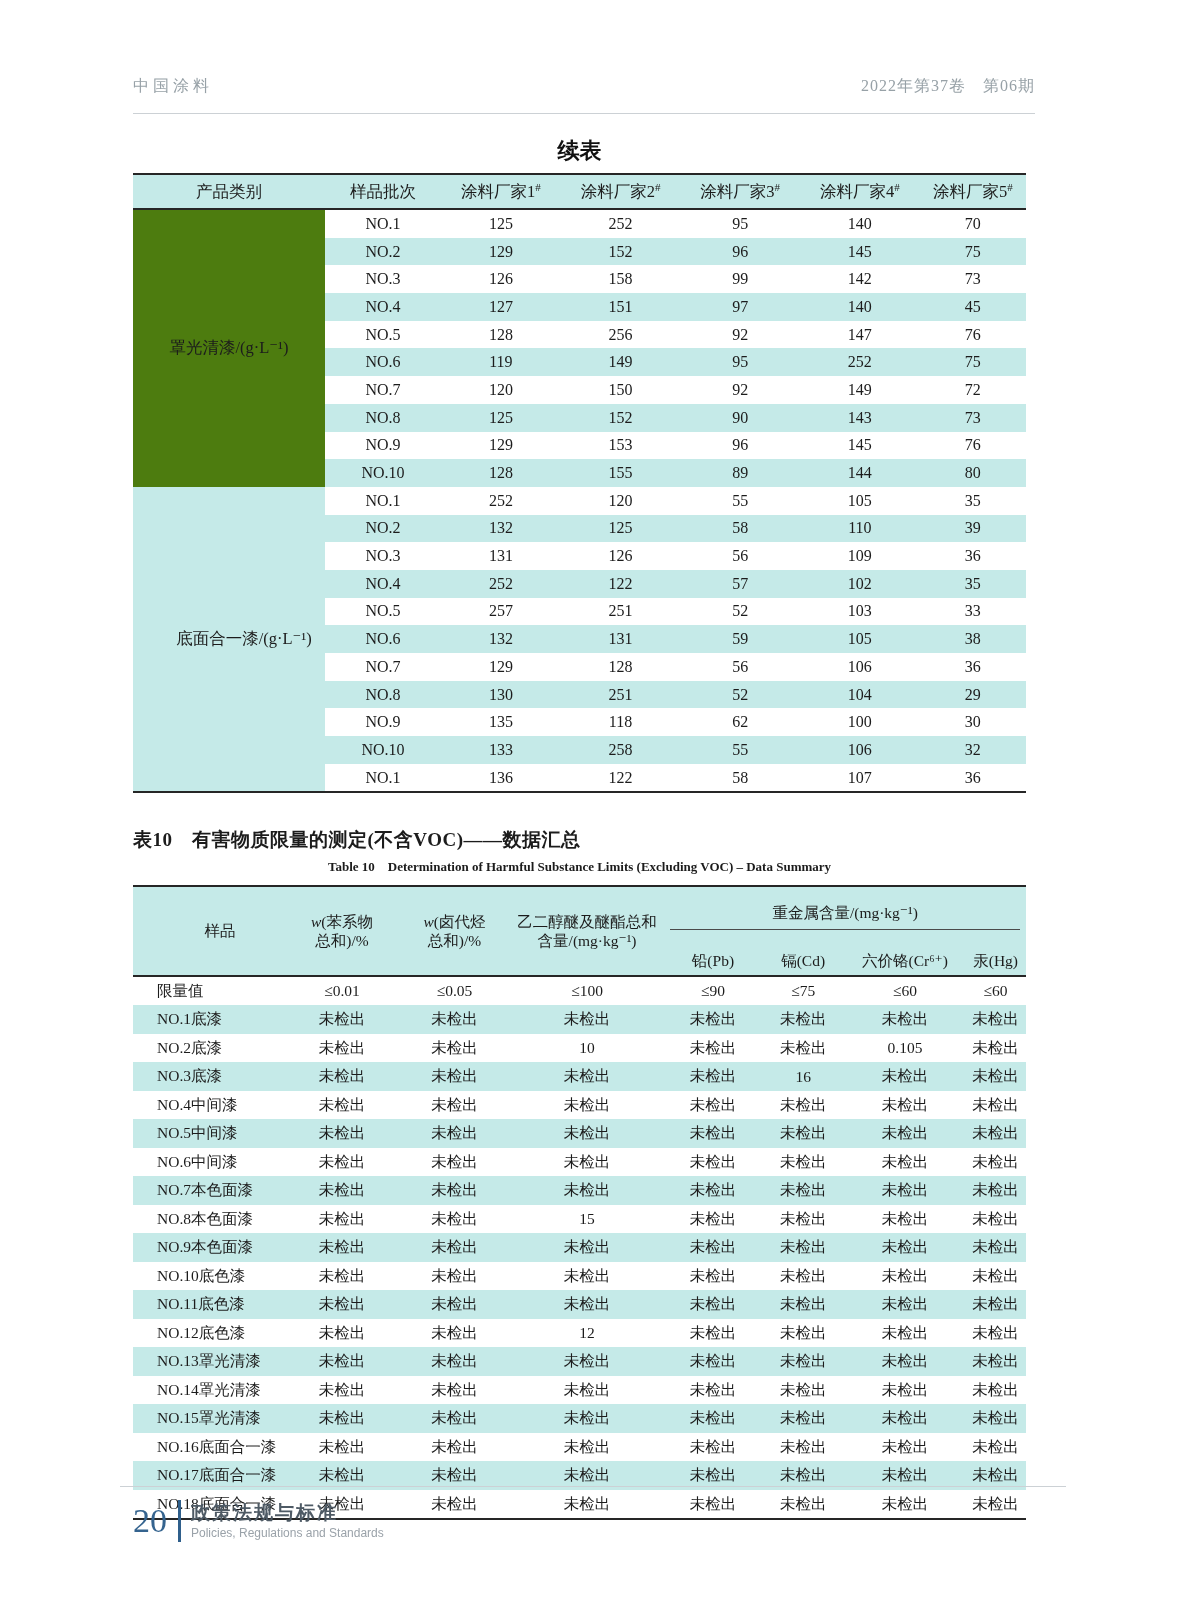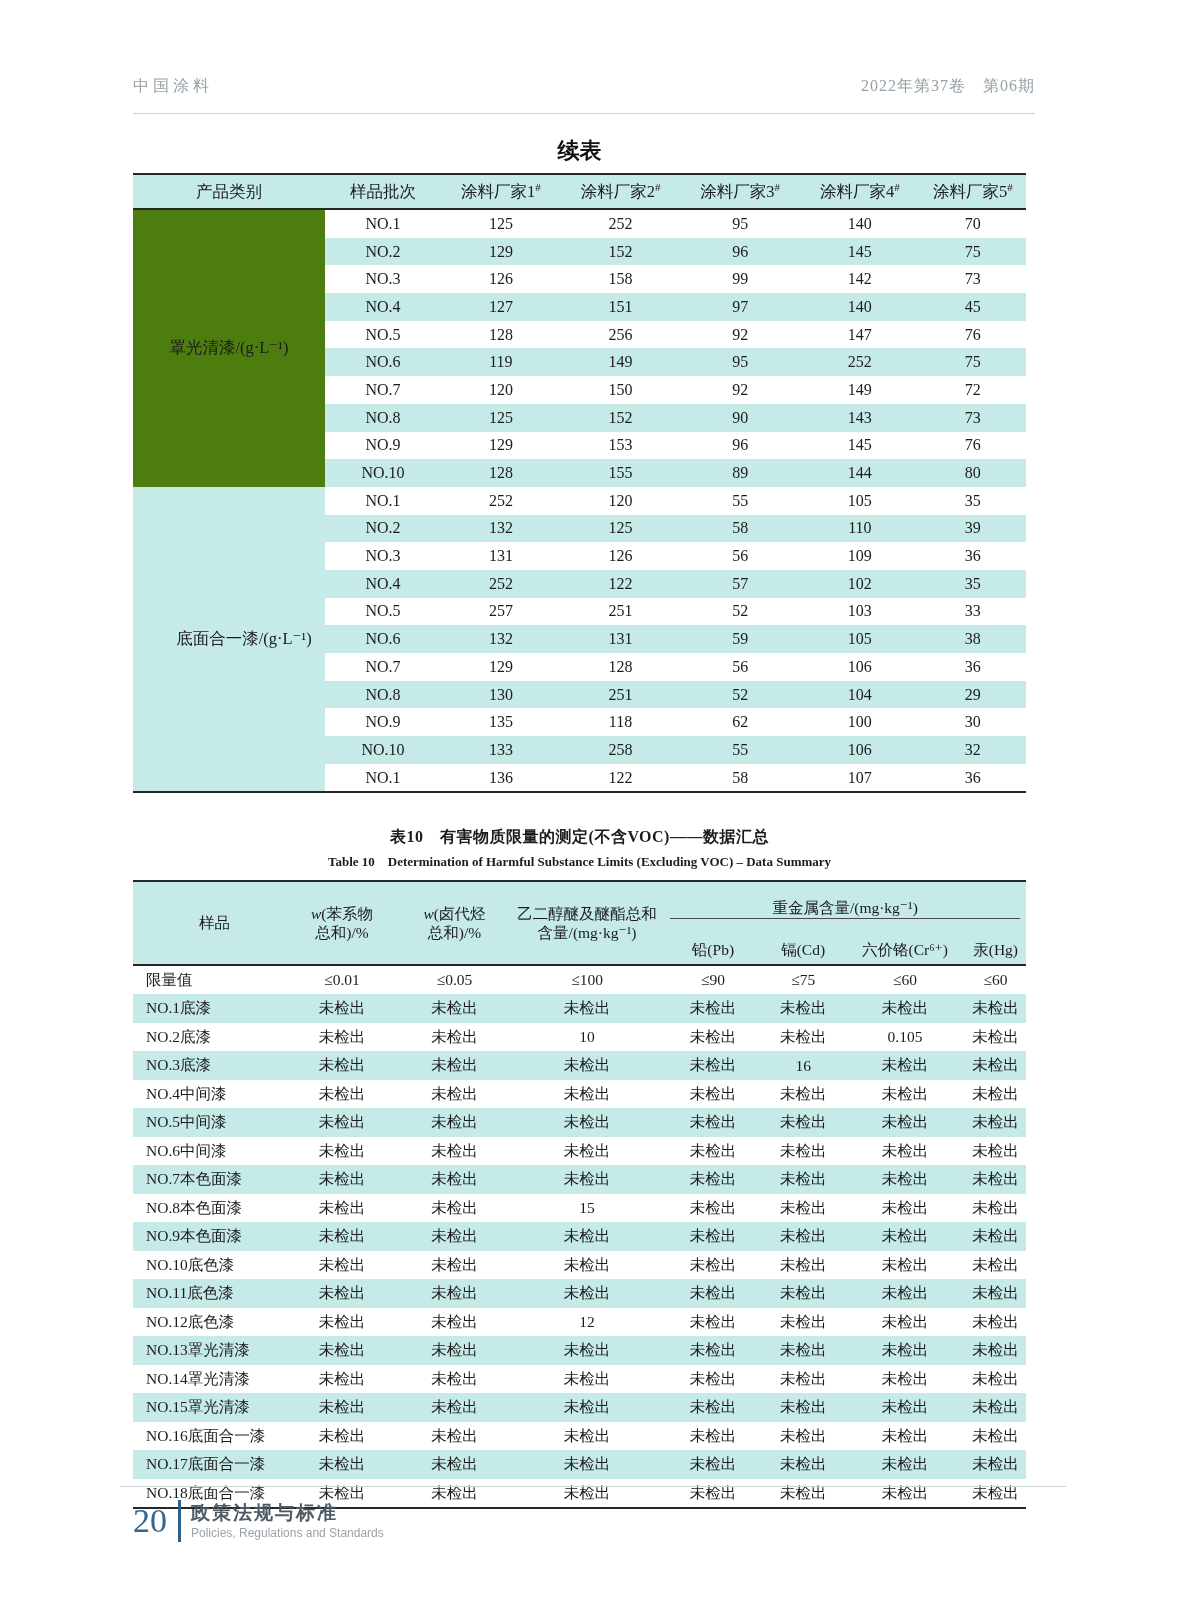--- a/index.html
+++ b/index.html
@@ -59,46 +59,46 @@
   .t1 .c1{width:13%;}
   .t1 .c2,.t1 .c3,.t1 .c4,.t1 .c5{width:13.4%;}
   .t1 .c6{width:auto;}
   .t1 td.cat{font-size:16.5px;background:#4d7c0f;}
   .t1 td.cat-teal{background:#c5eae8;padding-left:32px;}
   sup.hash{font-size:11px;vertical-align:super;line-height:0;}
 
   
   .t2-title-zh{
     margin-top:34px;
-    text-align:center;
+    text-align:left;
     font-weight:bold;
-    font-size:16px;
+    font-size:19px;
     letter-spacing:.5px;
   }
   .t2-title-en{
     margin-top:5px;
     text-align:center;
     font-weight:bold;
     font-size:13px;
   }
 
   
   .t2{margin-top:9px;border-top:2px solid #262626;border-bottom:2px solid #262626;}
   .t2 thead{border-bottom:2px solid #262626;}
   .t2 thead th{background:#c5eae8;font-size:15.5px;line-height:1.25;}
   .t2 thead tr.hr1 th{height:34px;}
   .t2 thead tr.hr2 th{height:29px;}
   .t2 thead th.two-line{vertical-align:middle;}
   .t2 thead th.hm-group{vertical-align:middle;}
   .t2 thead th.hm-group .hm-inner{
-    display:block;margin:16px 4px;
+    display:block;margin:16px 4px;padding-bottom:6px;
     border-bottom:1px solid #4a4a4a;
   }
   .t2 tbody td{height:28.5px;font-size:15.5px;}
-  .t2 td.lbl,.t2 th.sample{text-align:left;padding-left:13px;}
+  .t2 td.lbl,.t2 th.sample{text-align:left;padding-left:24px;}
   .t2 th.sample{text-align:center;}
   .t2 .m0{width:17%;}
   .t2 .m1{width:12.8%;}
   .t2 .m2{width:12.4%;}
   .t2 .m3{width:17.3%;}
   .t2 .m4{width:10.9%;}
   .t2 .m5{width:9.3%;}
   .t2 .m6{width:13.5%;}
   .t2 .m7{width:auto;}
   .t2 i{font-family:"Liberation Serif","DejaVu Serif",serif;}

